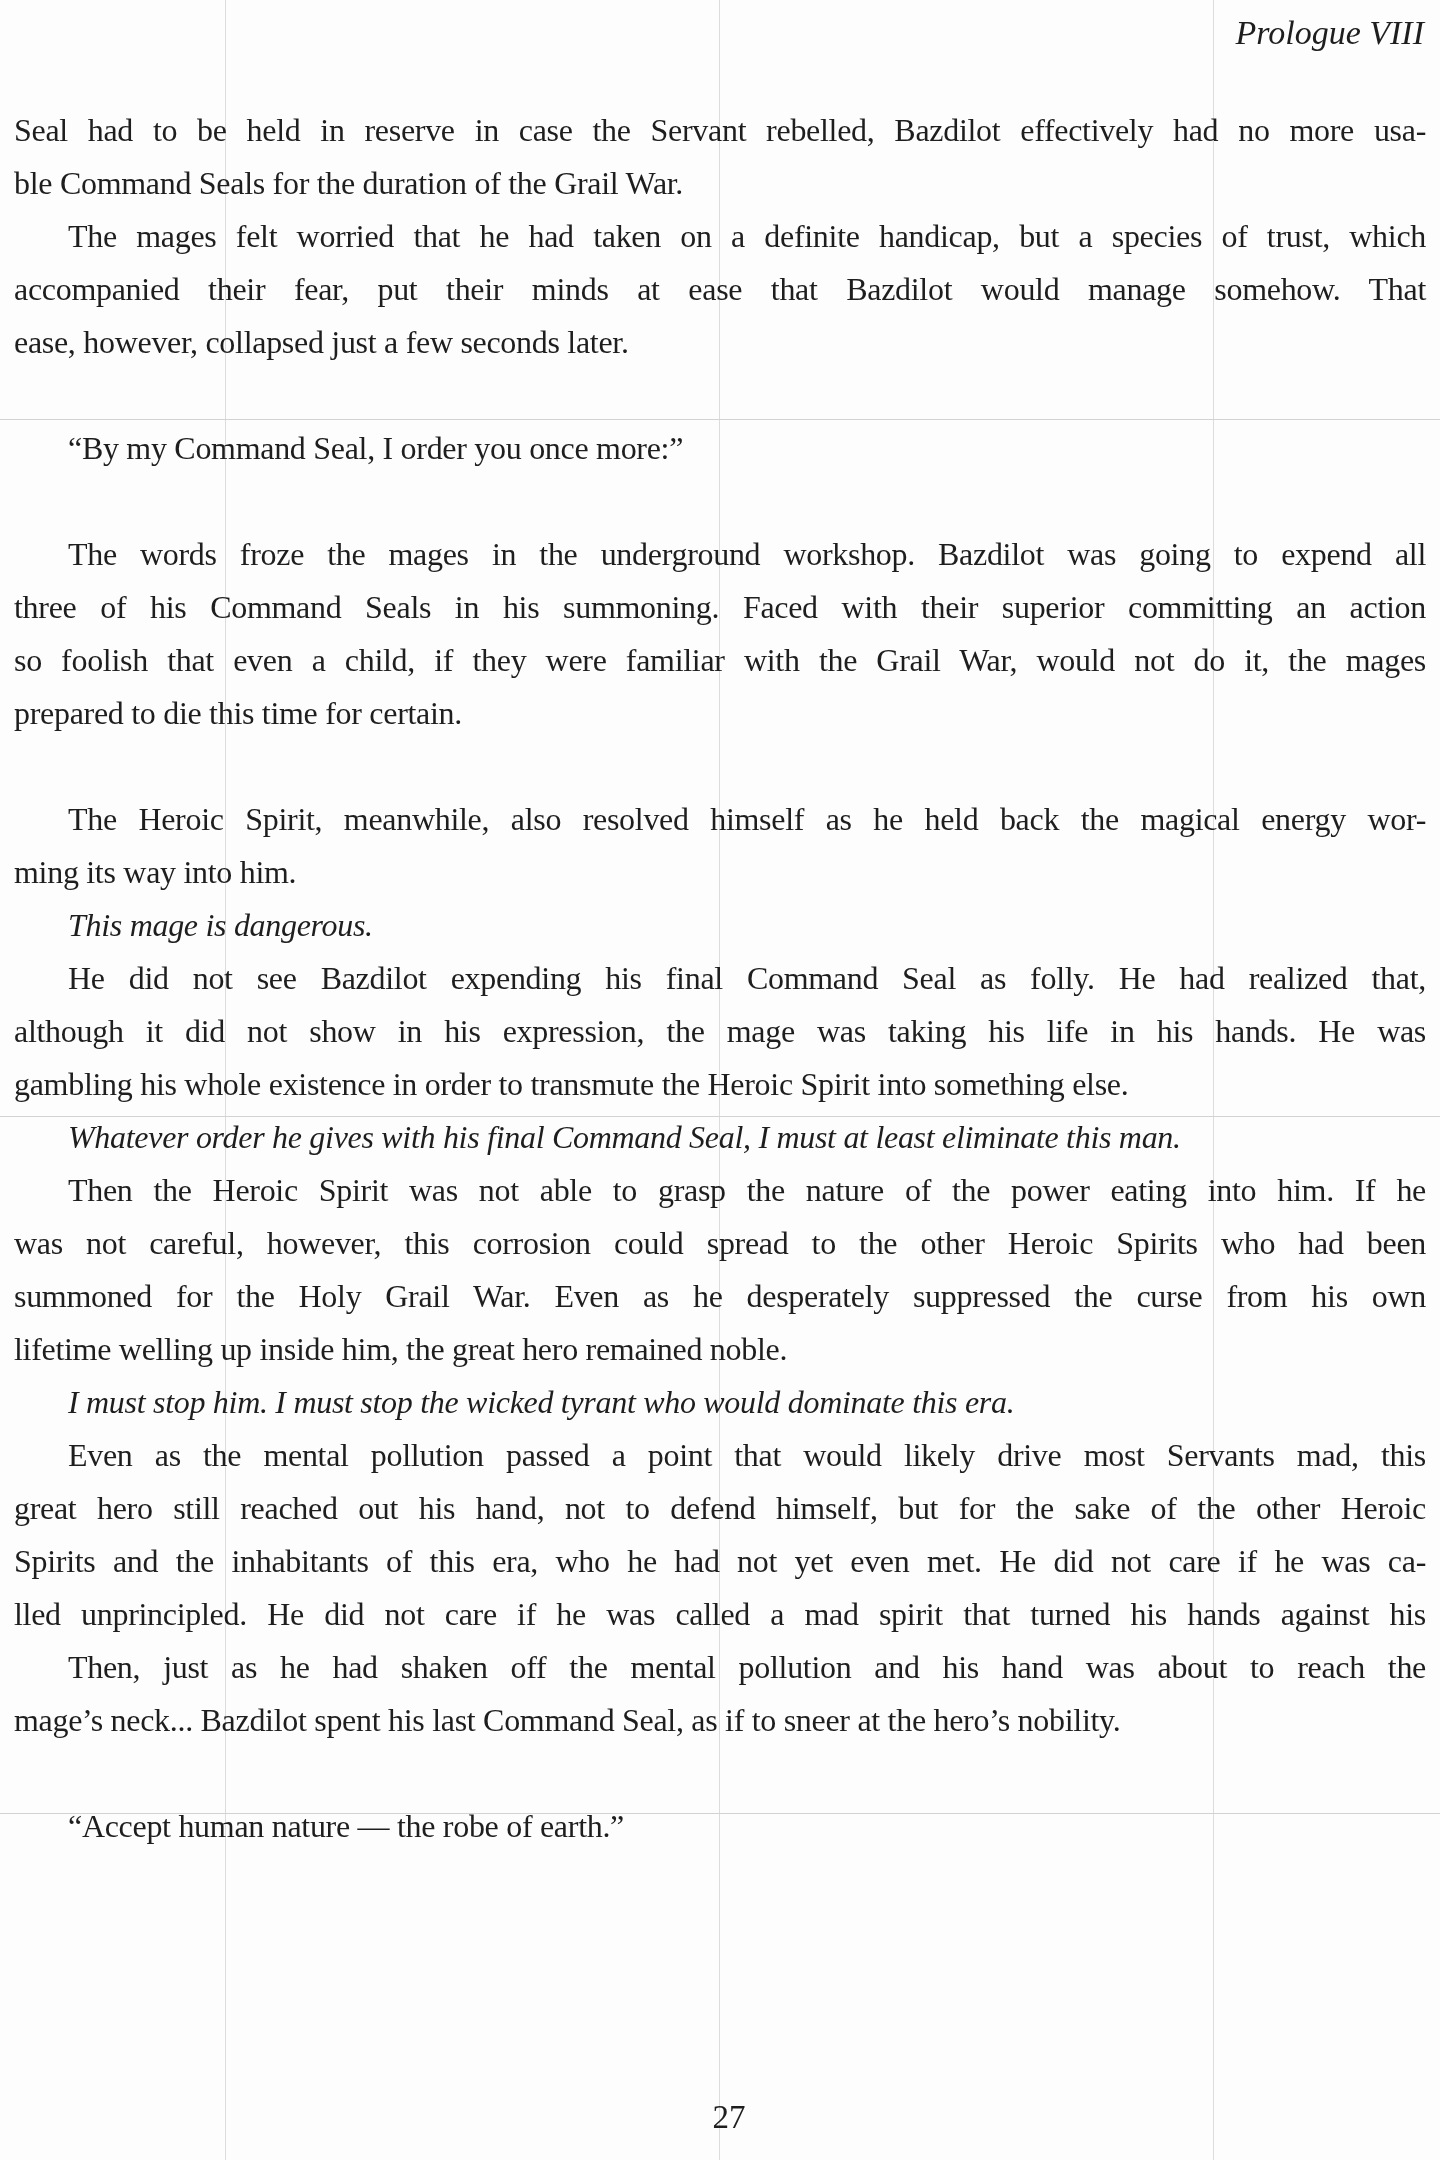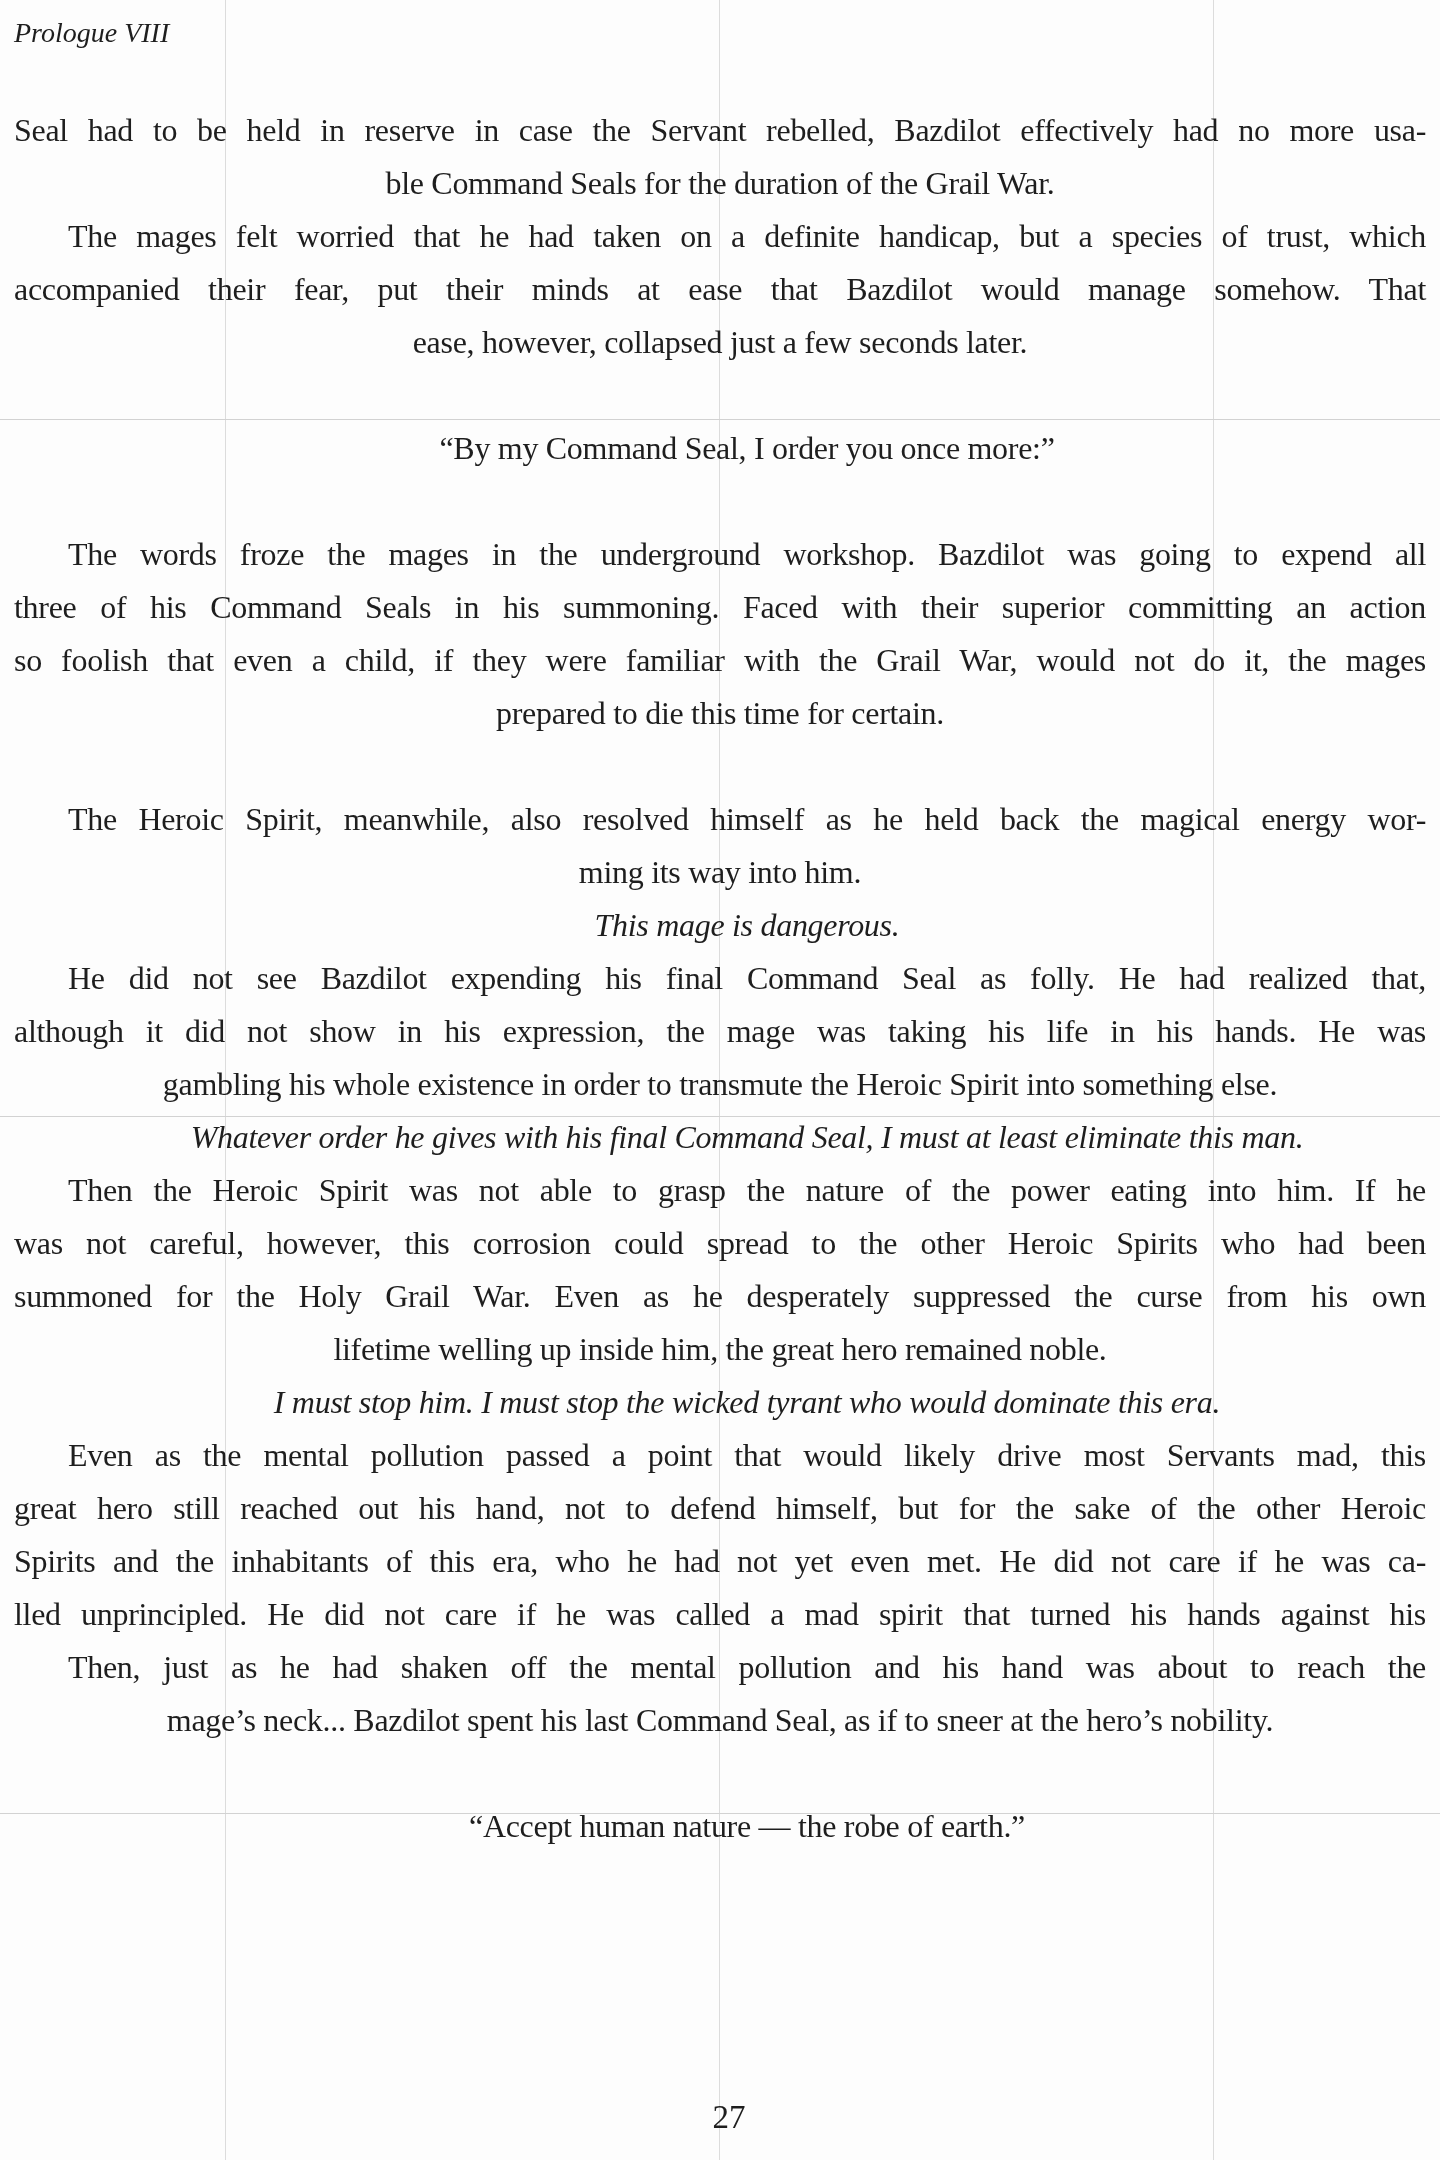--- a/index.html
+++ b/index.html
@@ -21,33 +21,32 @@
   .hline.h2 { top: 1116px; }
   .hline.h3 { top: 1813px; }
 
   .page-content {
     position: absolute;
     left: 14px; top: 6px;
     width: 1412px;
     z-index: 2;
   }
   .running-header {
-    text-align: left;
+    text-align: right;
     font-style: italic;
-    font-size: 28px;
+    font-size: 34px;
     line-height: 53px;
     padding-right: 2px;
   }
   .body-text { margin-top: 45px; }
   .line {
     font-size: 32px;
     line-height: 53px;
     letter-spacing: -0.3px;
     white-space: normal;
-    text-align: center;
   }
   .j { text-align: justify; text-align-last: justify; }
   .ind { text-indent: 54px; }
   .ital { font-style: italic; }
   .blank { height: 53px; }
   .page-number {
     position: absolute;
     top: 2094px;
     left: 679px;
     width: 100px;

